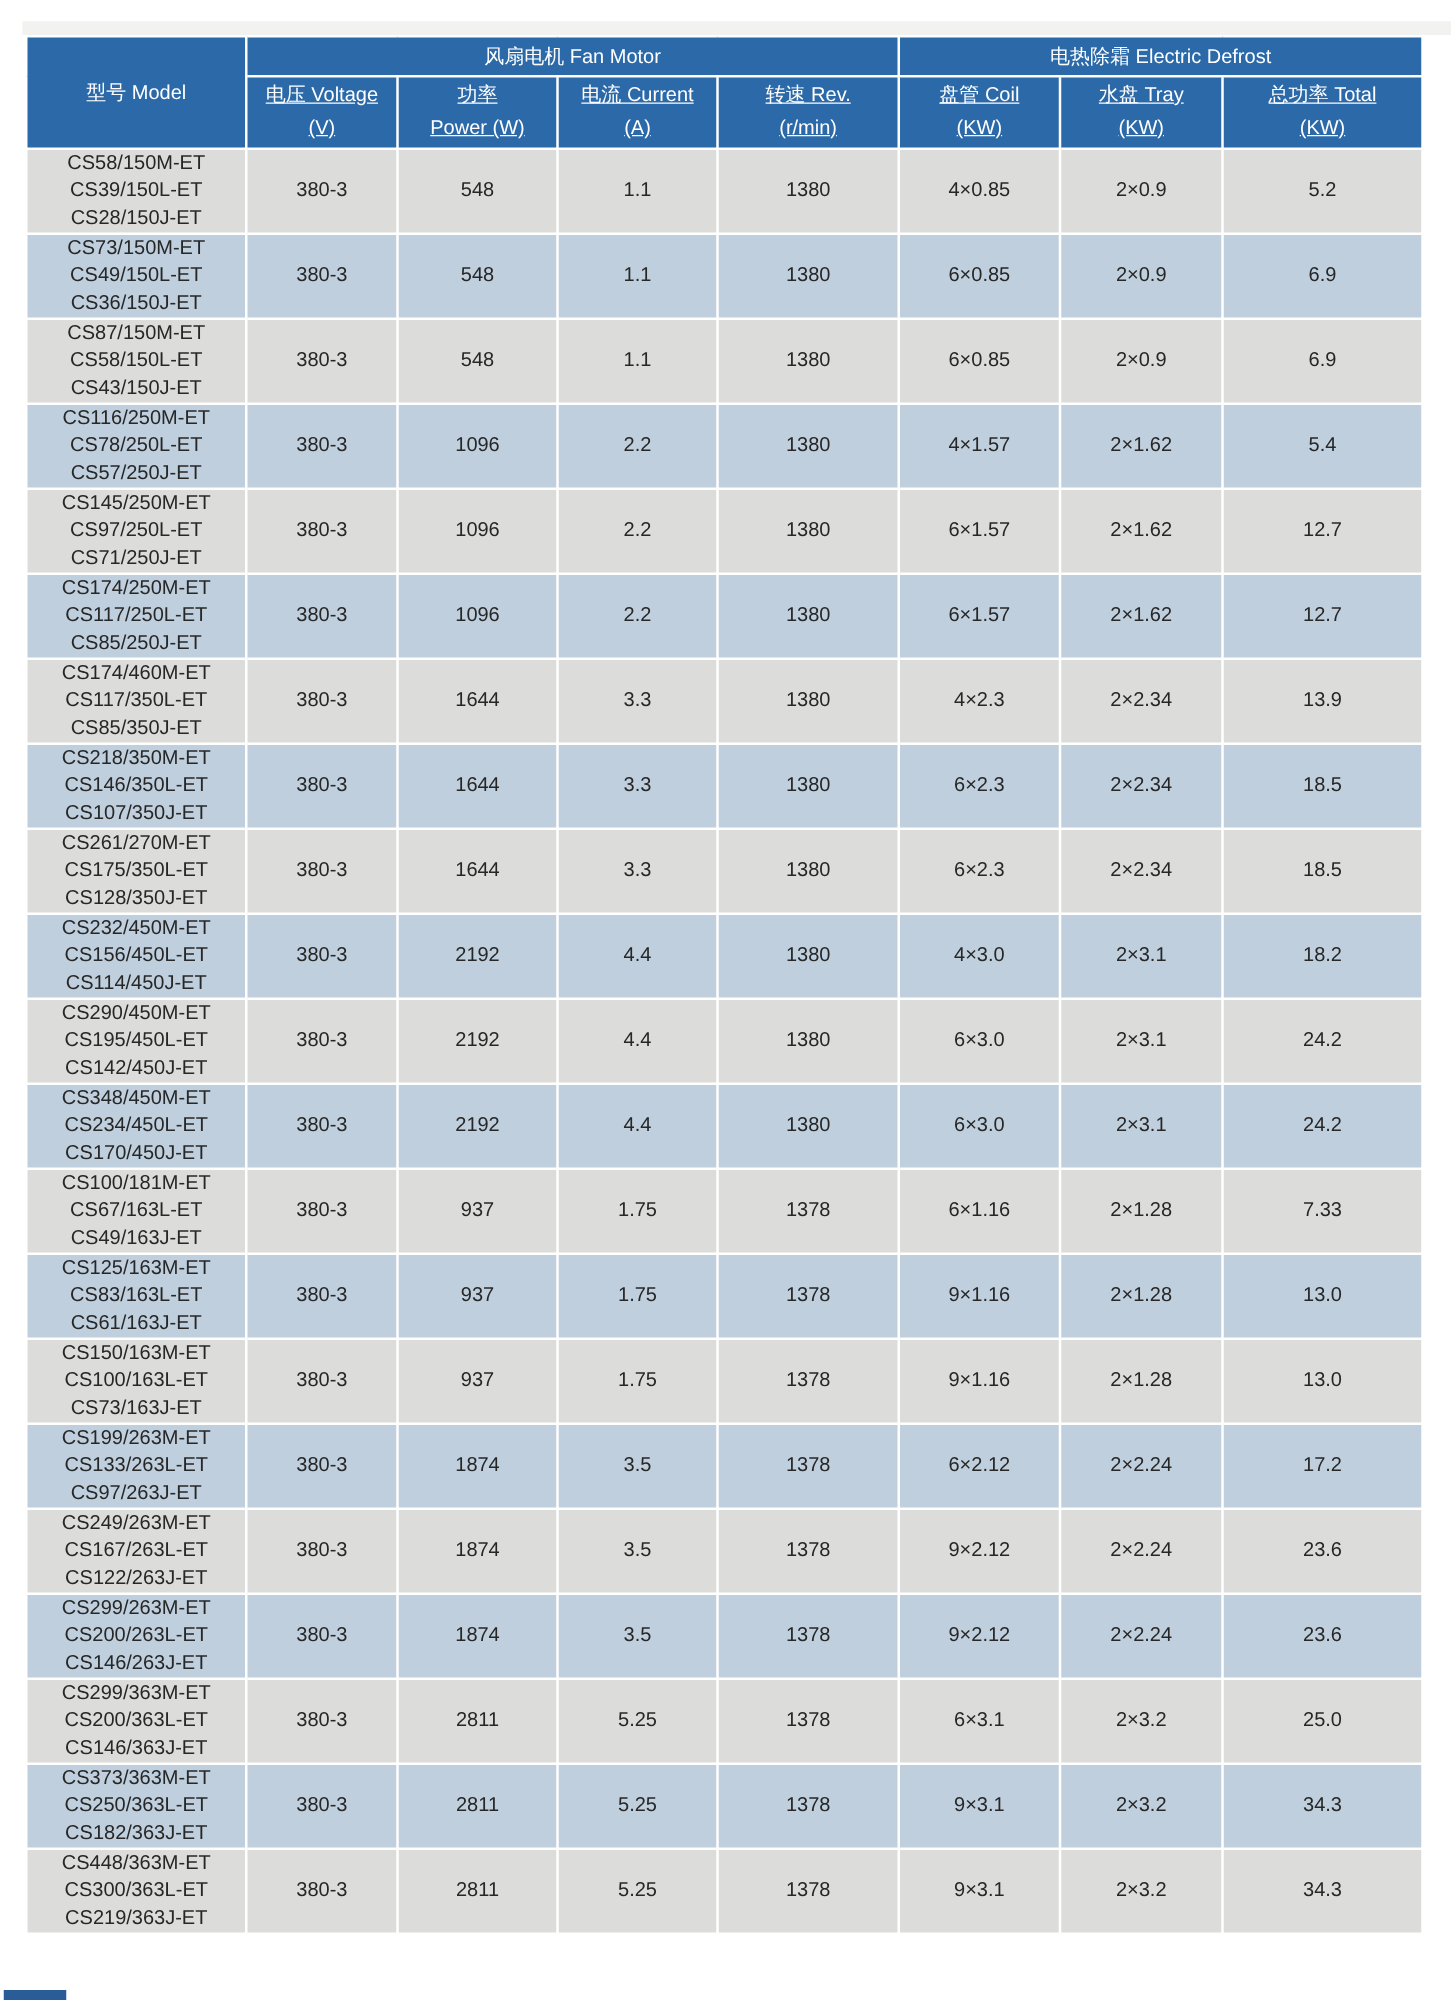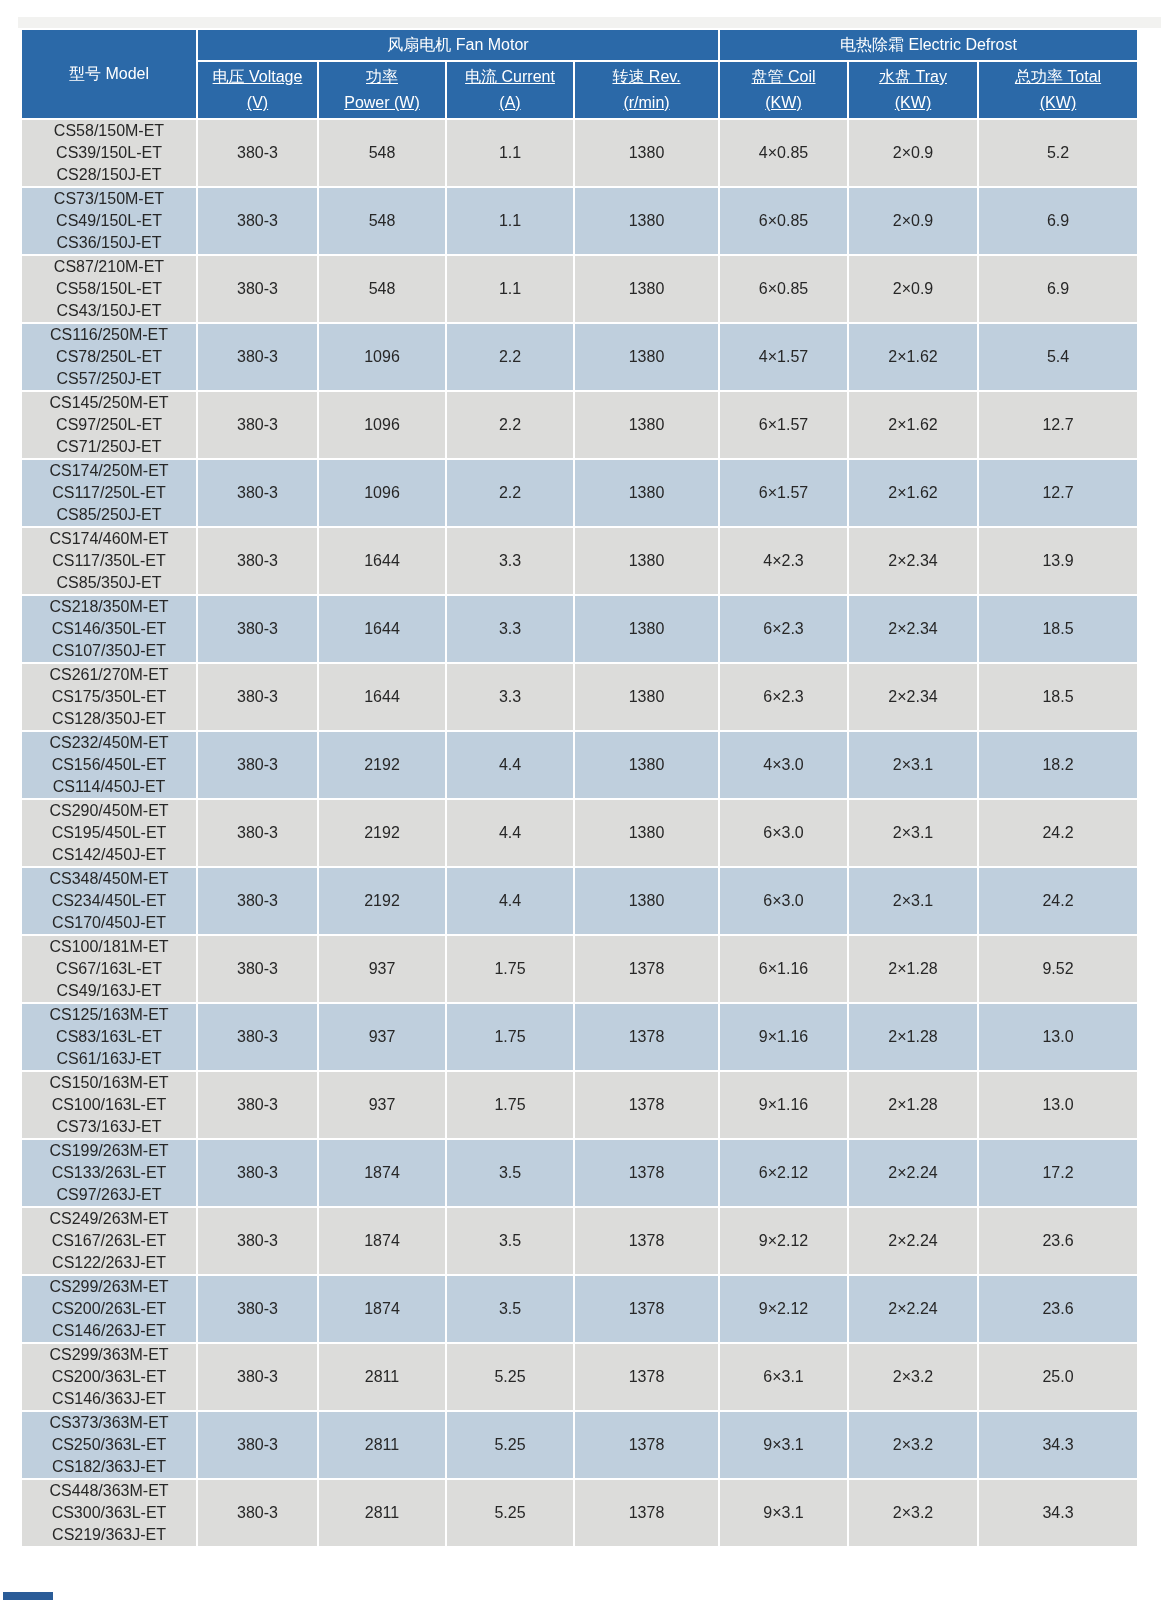--- a/index.html
+++ b/index.html
@@ -122,21 +122,21 @@
     <td>380-3</td>
     <td>548</td>
     <td>1.1</td>
     <td>1380</td>
     <td>6×0.85</td>
     <td>2×0.9</td>
     <td>6.9</td>
   </tr>
       <tr>
     <td class="model-cell">
-      <div>CS87/210M-ET</div>
+      <div>CS87/150M-ET</div>
       <div>CS58/150L-ET</div>
       <div>CS43/150J-ET</div>
     </td>
     <td>380-3</td>
     <td>548</td>
     <td>1.1</td>
     <td>1380</td>
     <td>6×0.85</td>
     <td>2×0.9</td>
     <td>6.9</td>
@@ -272,21 +272,21 @@
       <div>CS100/181M-ET</div>
       <div>CS67/163L-ET</div>
       <div>CS49/163J-ET</div>
     </td>
     <td>380-3</td>
     <td>937</td>
     <td>1.75</td>
     <td>1378</td>
     <td>6×1.16</td>
     <td>2×1.28</td>
-    <td>9.52</td>
+    <td>7.33</td>
   </tr>
       <tr>
     <td class="model-cell">
       <div>CS125/163M-ET</div>
       <div>CS83/163L-ET</div>
       <div>CS61/163J-ET</div>
     </td>
     <td>380-3</td>
     <td>937</td>
     <td>1.75</td>

